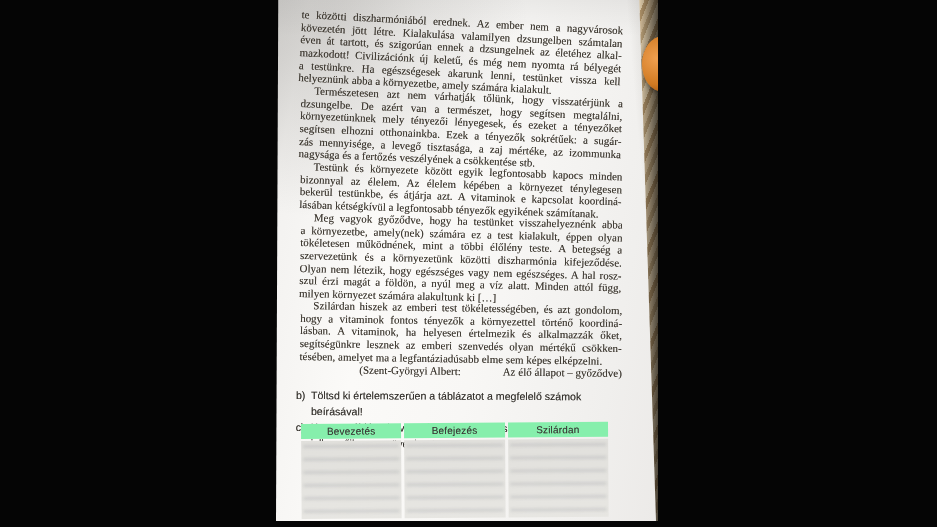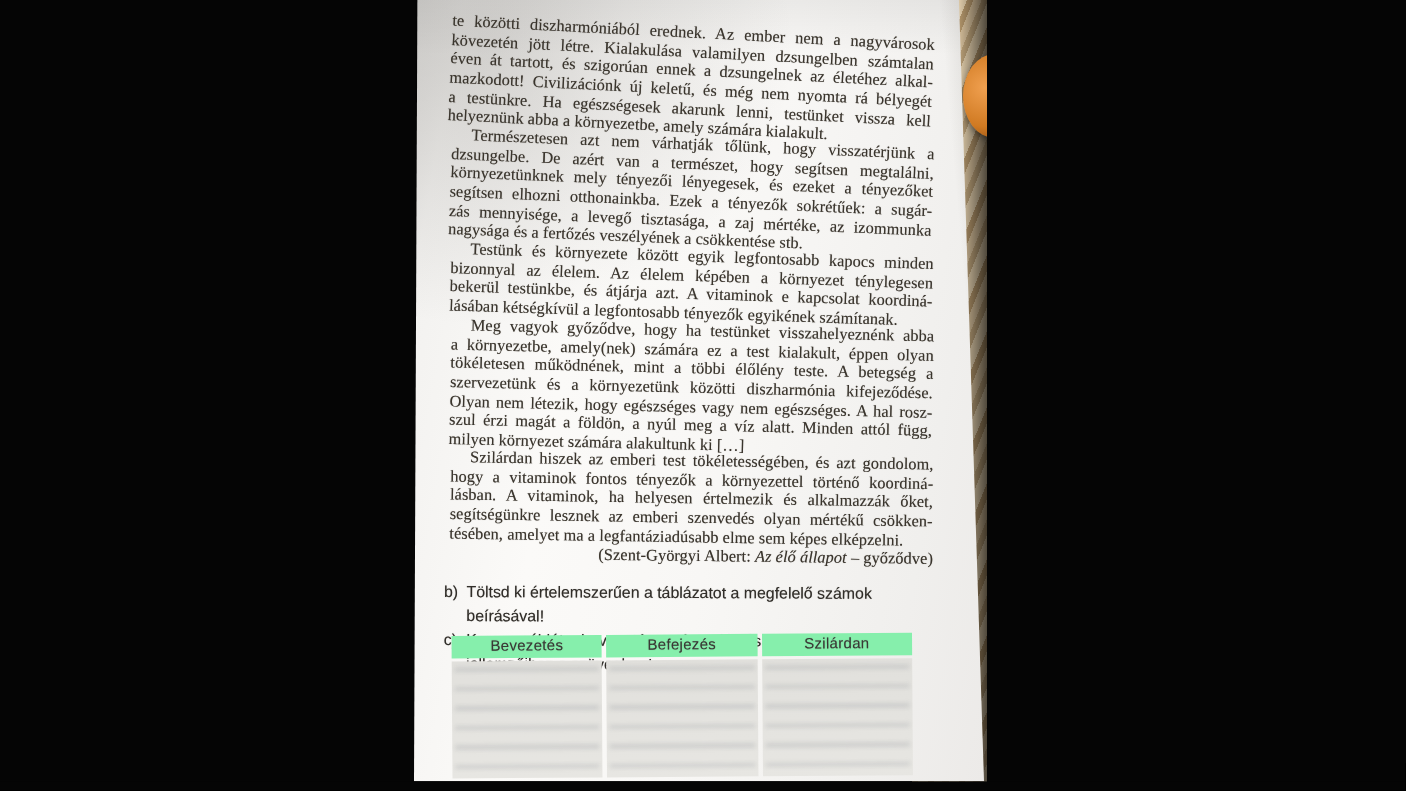--- a/index.html
+++ b/index.html
@@ -31,21 +31,21 @@
   
   .text-col{position:absolute;left:300px;top:8px;width:322px;z-index:3;
     font-size:10.9px;line-height:12.65px;color:#3a352d;letter-spacing:.05px;
     text-shadow:0 0 .5px rgba(58,53,45,.55);}
   .para{transform-origin:0 50%;}
   .para .line{text-align:justify;text-align-last:justify;white-space:nowrap;}
   .para .line.last{text-align-last:auto;white-space:normal;}
   .para.indent .line:first-child{text-indent:13px;}
   .attribution{width:322px;text-align:right;margin-top:2px;transform:rotate(.7deg);
     transform-origin:0 50%;}
-  .attribution .it{font-style:italic;}
+  .attribution .it{margin-left:39px;}
   
   .exercises{position:absolute;left:296px;top:387px;width:330px;z-index:3;
     font-family:"Liberation Sans", sans-serif;font-size:10.6px;line-height:16px;color:#312e29;
     text-shadow:0 0 .5px rgba(49,46,41,.5);transform:rotate(.25deg);transform-origin:0 0;}
   .ex-row{display:flex;}
   .ex-label{width:15px;flex:none;}
   
   .wtable{position:absolute;left:301px;top:424px;width:307px;z-index:3;
     transform:rotate(-.4deg);transform-origin:0 0;
     font-family:"Liberation Sans", sans-serif;}

